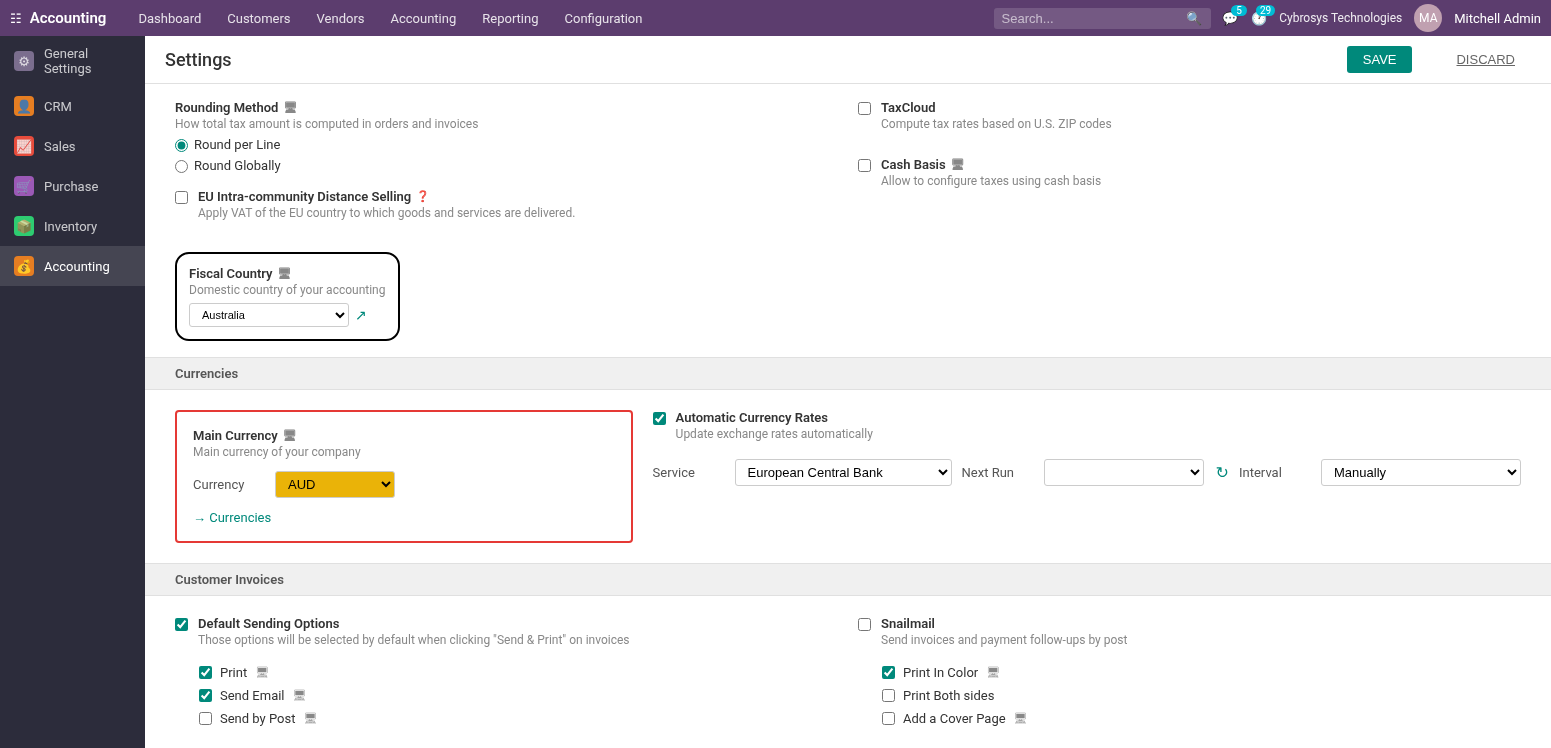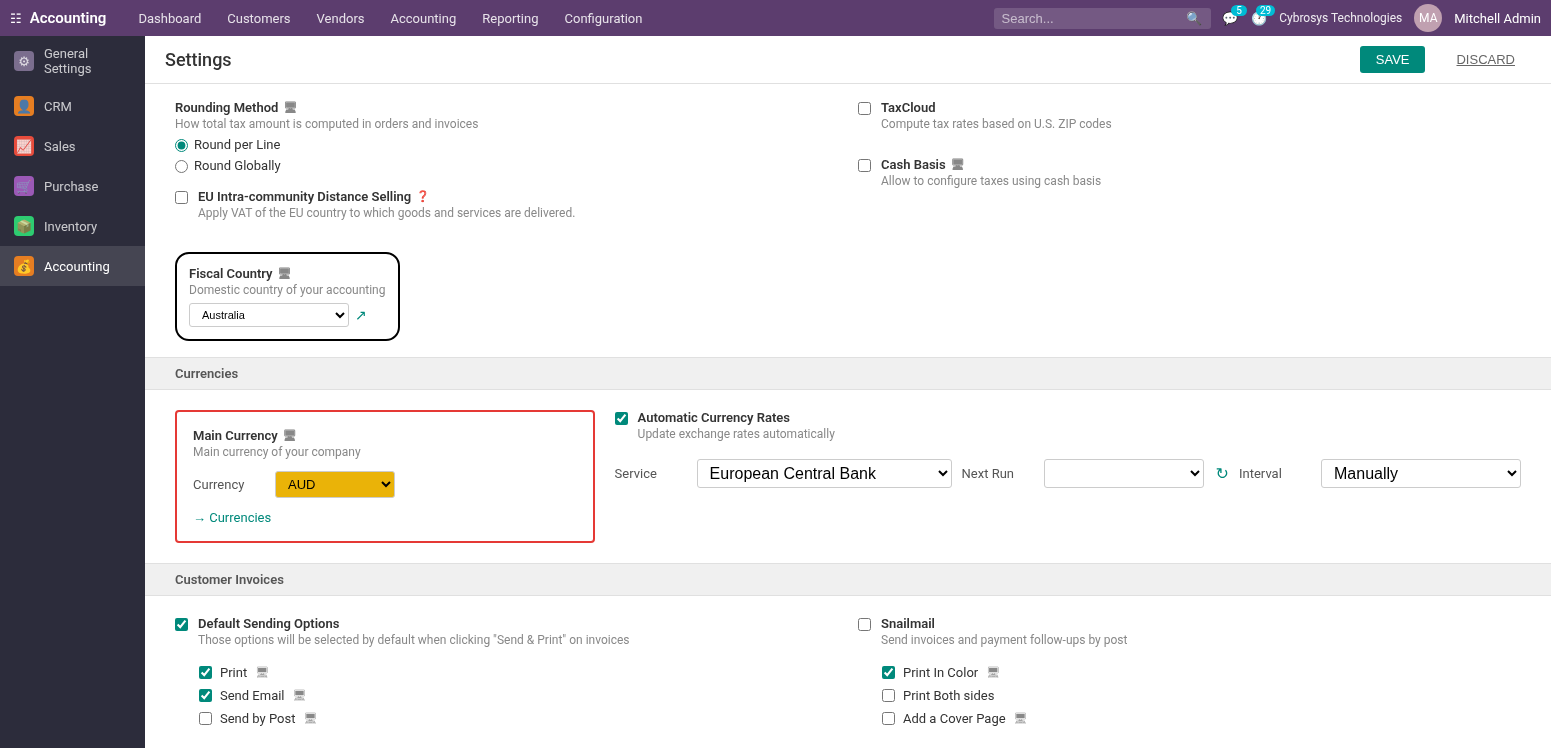--- a/index.html
+++ b/index.html
@@ -106,21 +106,21 @@
       background: #f5f5f5;
       min-height: calc(100vh - 36px);
     }
 
     
     .settings-header {
       background: white;
       padding: 10px 20px;
       display: flex;
       align-items: center;
-      gap: 15px;
+      gap: 28px;
       border-bottom: 1px solid #e0e0e0;
       position: sticky;
       top: 36px;
       z-index: 80;
     }
     .settings-title { font-size: 18px; font-weight: 500; flex: 1; }
     .btn-save {
       background: #00897b;
       color: white;
       border: none;
@@ -215,21 +215,21 @@
     .currencies-link:before { content: '→ '; }
 
     
     .rates-form { display: flex; flex-direction: row; gap: 10px; margin-top: 10px; }
     .rates-row { display: flex; align-items: center; gap: 12px; }
     .rates-row label { font-size: 13px; color: #555; min-width: 70px; }
     .rates-row select {
       border: 1px solid #ccc;
       border-radius: 3px;
       padding: 4px 24px 4px 8px;
-      font-size: 16px;
+      font-size: 13px;
       min-width: 200px;
       background: white;
     }
     .refresh-icon { color: #00897b; cursor: pointer; font-size: 16px; }
     .check-item { display: flex; align-items: center; gap: 8px; margin-bottom: 8px; font-size: 13px; }
     .check-item input[type="checkbox"] { accent-color: #00897b; }
 
     
     input[type="checkbox"]:checked { accent-color: #00897b; }
 

